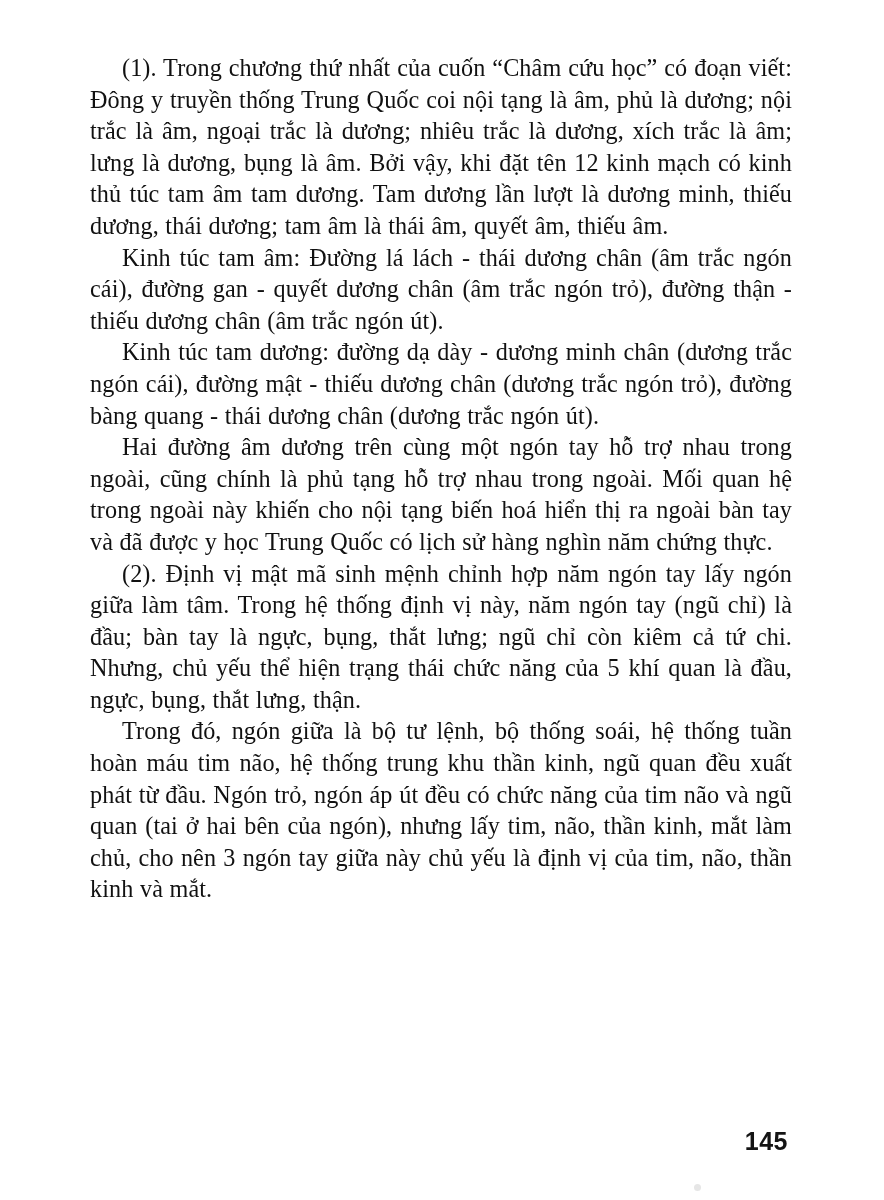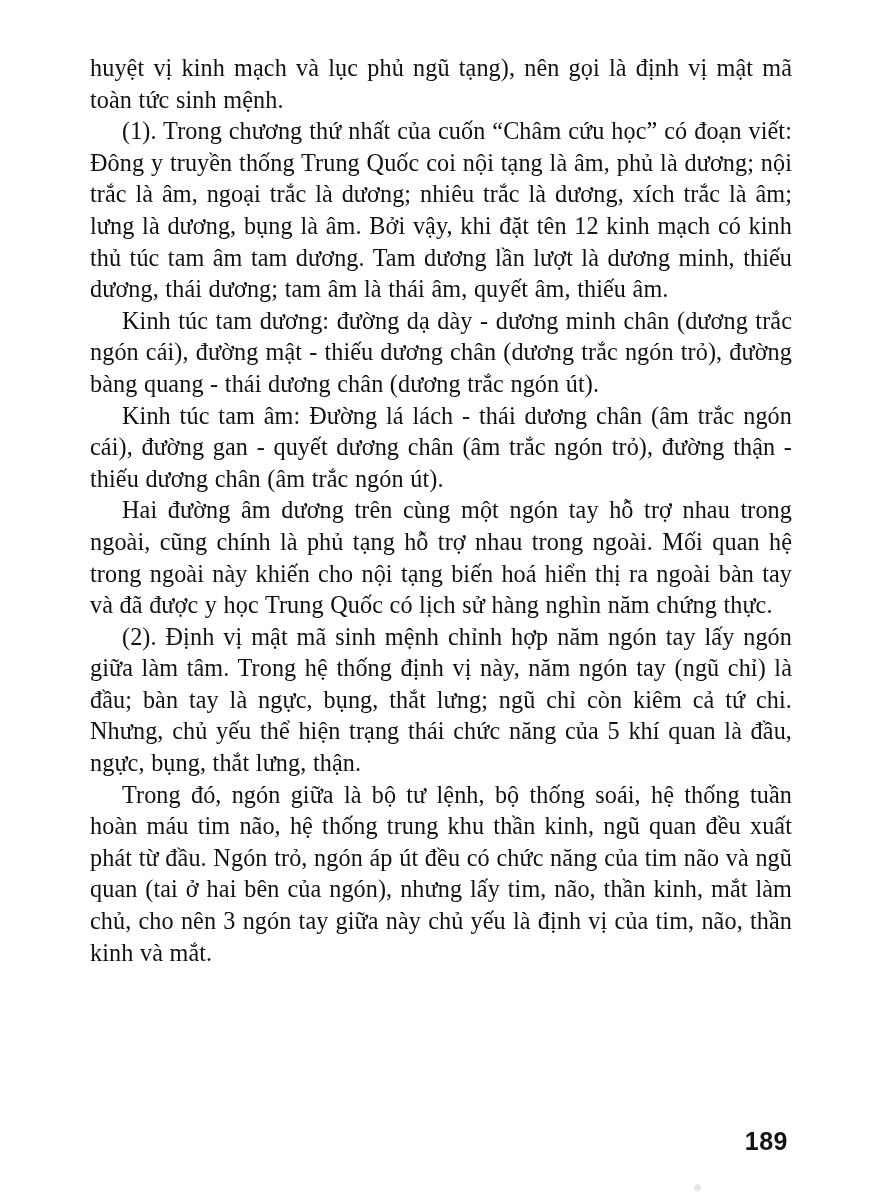--- a/index.html
+++ b/index.html
@@ -61,35 +61,34 @@
     background: #e6e6e6;
   }
 </style>
 </head>
 <body>
 
 <div class="page">
 
   <div class="text-column">
 
-    <p class="para">huyệt vị kinh mạch và lục phủ ngũ tạng), nên gọi là định vị mật mã toàn tức sinh mệnh.</p>
 
     <p class="para indent">(1). Trong chương thứ nhất của cuốn “Châm cứu học” có đoạn viết: Đông y truyền thống Trung Quốc coi nội tạng là âm, phủ là dương; nội trắc là âm, ngoại trắc là dương; nhiêu trắc là dương, xích trắc là âm; lưng là dương, bụng là âm. Bởi vậy, khi đặt tên 12 kinh mạch có kinh thủ túc tam âm tam dương. Tam dương lần lượt là dương minh, thiếu dương, thái dương; tam âm là thái âm, quyết âm, thiếu âm.</p>
 
 
 
+    <p class="para indent">Kinh túc tam âm: Đường lá lách - thái dương chân (âm trắc ngón cái), đường gan - quyết dương chân (âm trắc ngón trỏ), đường thận - thiếu dương chân (âm trắc ngón út).</p>
+
     <p class="para indent">Kinh túc tam dương: đường dạ dày - dương minh chân (dương trắc ngón cái), đường mật - thiếu dương chân (dương trắc ngón trỏ), đường bàng quang - thái dương chân (dương trắc ngón út).</p>
-
-    <p class="para indent">Kinh túc tam âm: Đường lá lách - thái dương chân (âm trắc ngón cái), đường gan - quyết dương chân (âm trắc ngón trỏ), đường thận - thiếu dương chân (âm trắc ngón út).</p>
 
     <p class="para indent">Hai đường âm dương trên cùng một ngón tay hỗ trợ nhau trong ngoài, cũng chính là phủ tạng hỗ trợ nhau trong ngoài. Mối quan hệ trong ngoài này khiến cho nội tạng biến hoá hiển thị ra ngoài bàn tay và đã được y học Trung Quốc có lịch sử hàng nghìn năm chứng thực.</p>
 
     <p class="para indent">(2). Định vị mật mã sinh mệnh chỉnh hợp năm ngón tay lấy ngón giữa làm tâm. Trong hệ thống định vị này, năm ngón tay (ngũ chỉ) là đầu; bàn tay là ngực, bụng, thắt lưng; ngũ chỉ còn kiêm cả tứ chi. Nhưng, chủ yếu thể hiện trạng thái chức năng của 5 khí quan là đầu, ngực, bụng, thắt lưng, thận.</p>
 
     <p class="para indent">Trong đó, ngón giữa là bộ tư lệnh, bộ thống soái, hệ thống tuần hoàn máu tim não, hệ thống trung khu thần kinh, ngũ quan đều xuất phát từ đầu. Ngón trỏ, ngón áp út đều có chức năng của tim não và ngũ quan (tai ở hai bên của ngón), nhưng lấy tim, não, thần kinh, mắt làm chủ, cho nên 3 ngón tay giữa này chủ yếu là định vị của tim, não, thần kinh và mắt.</p>
 
   </div>
 
-  <div class="page-number">189</div>
+  <div class="page-number">145</div>
 
   <div class="scan-speck"></div>
 
 </div>
 
 </body></html>

